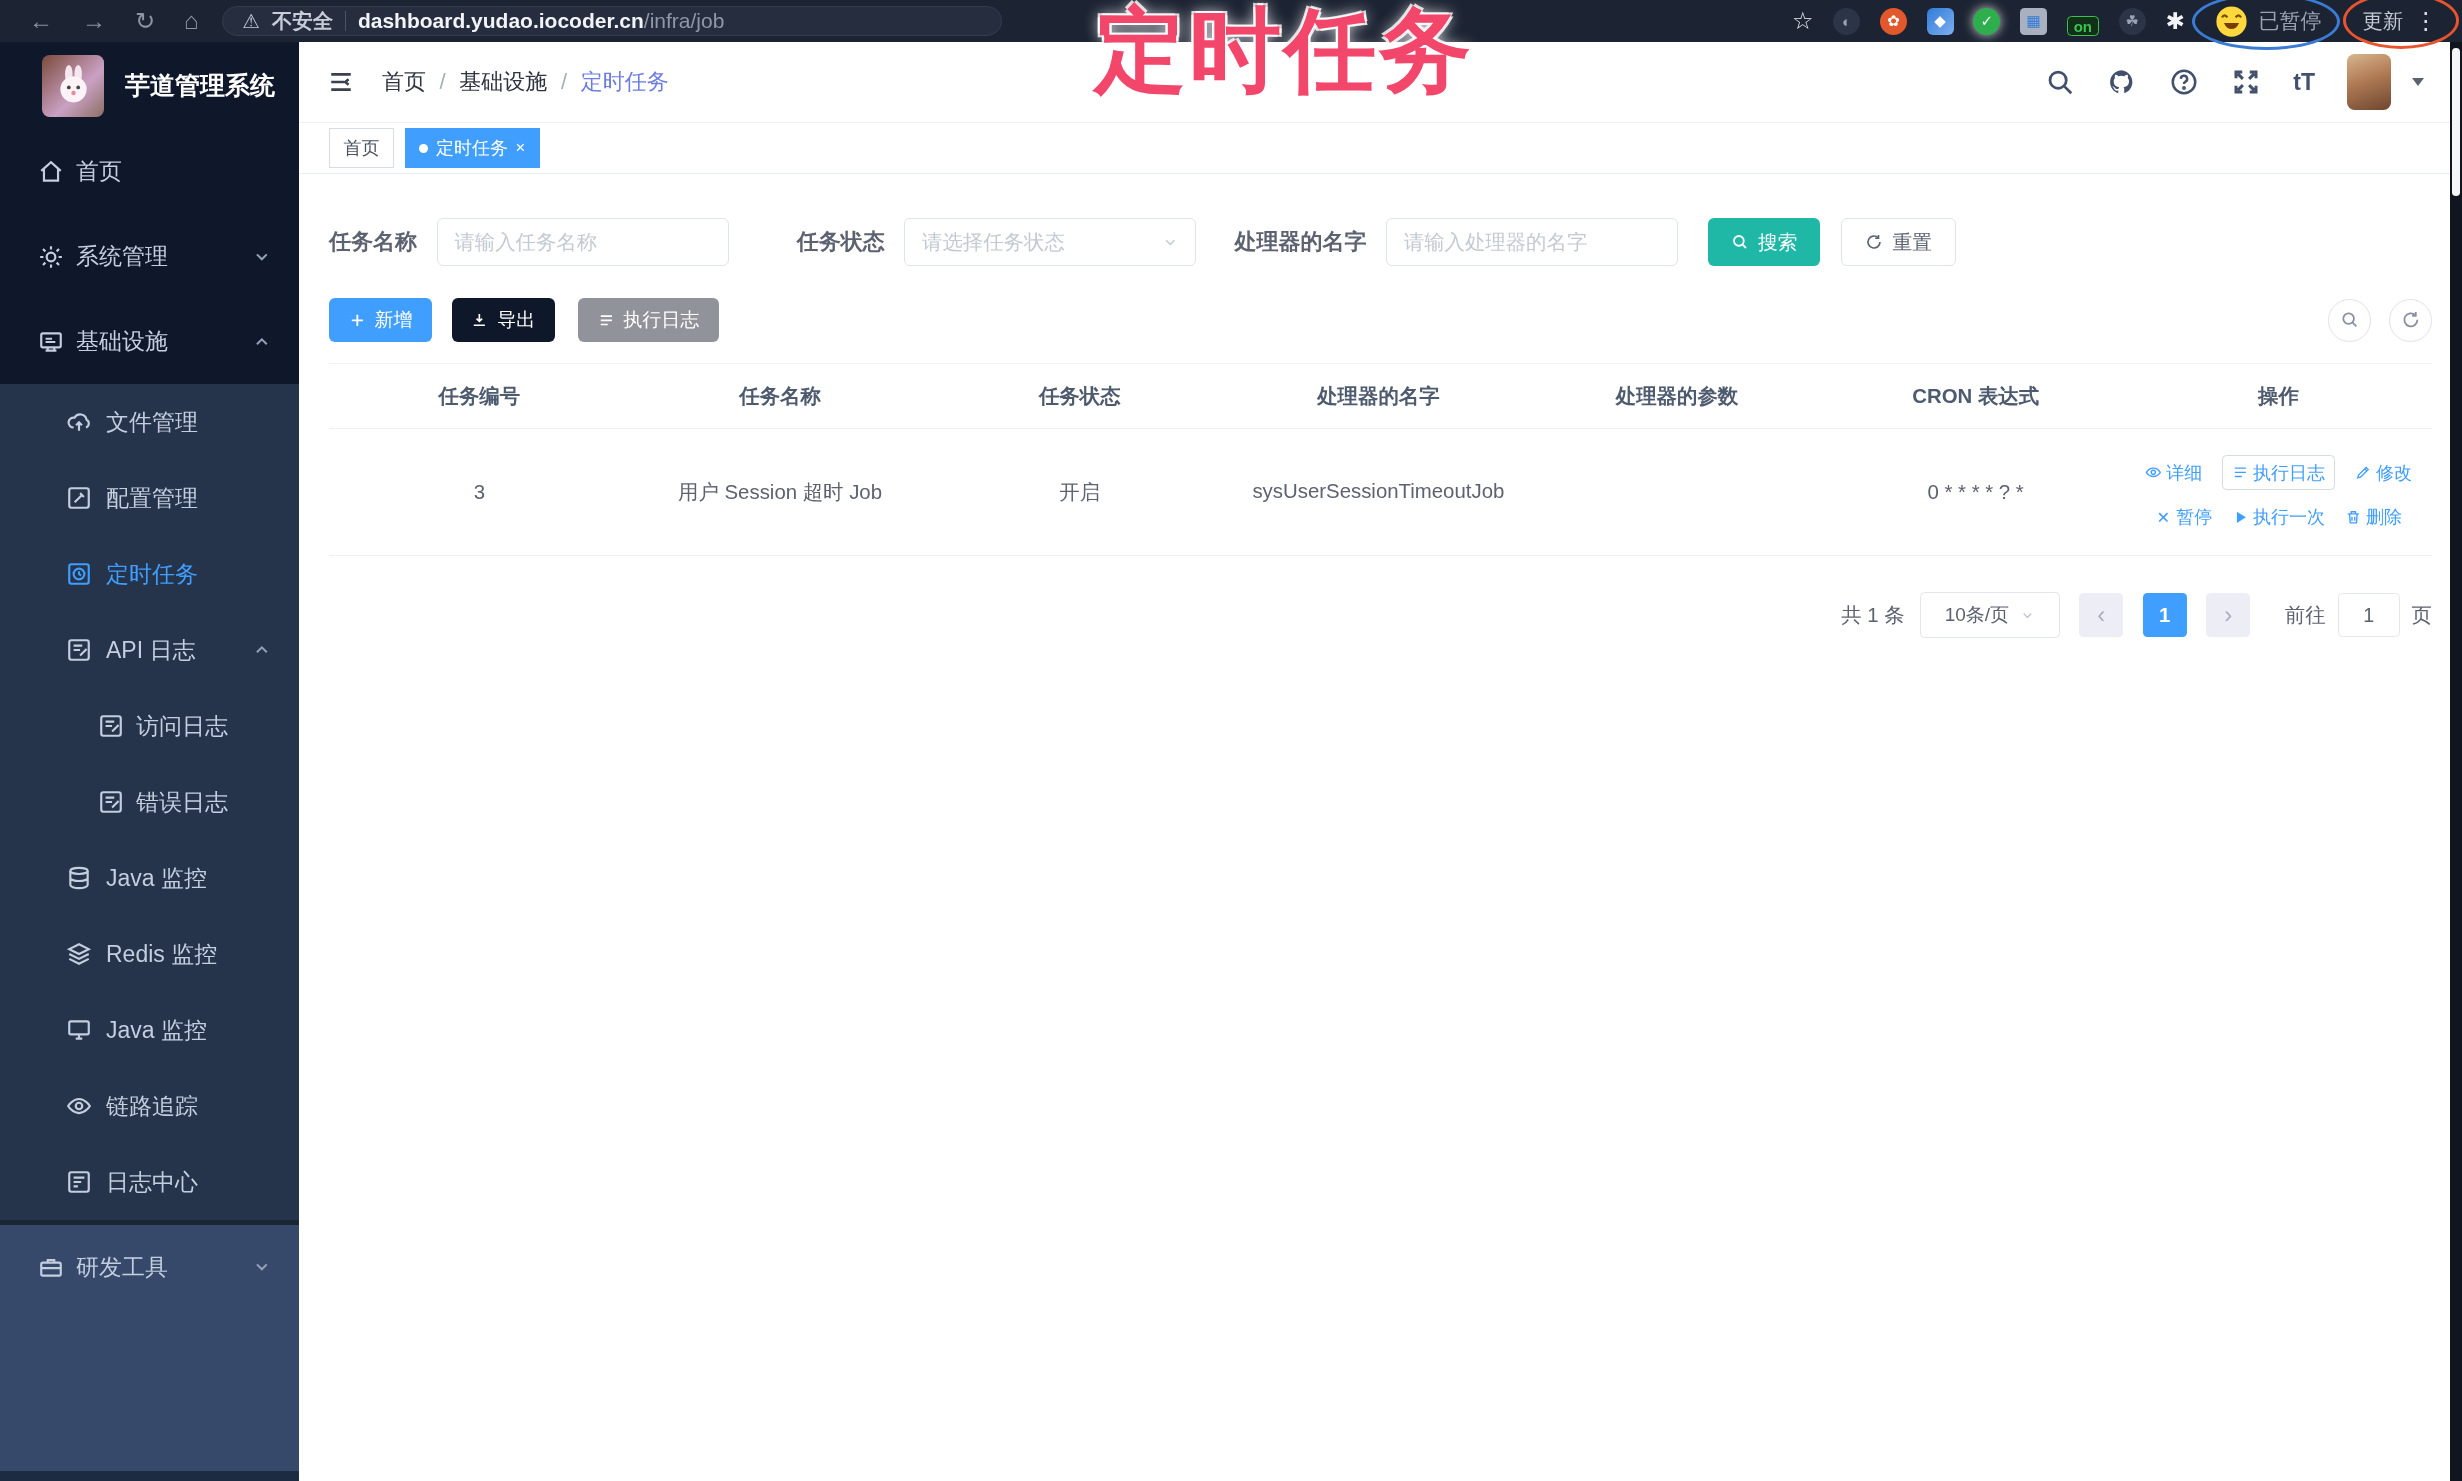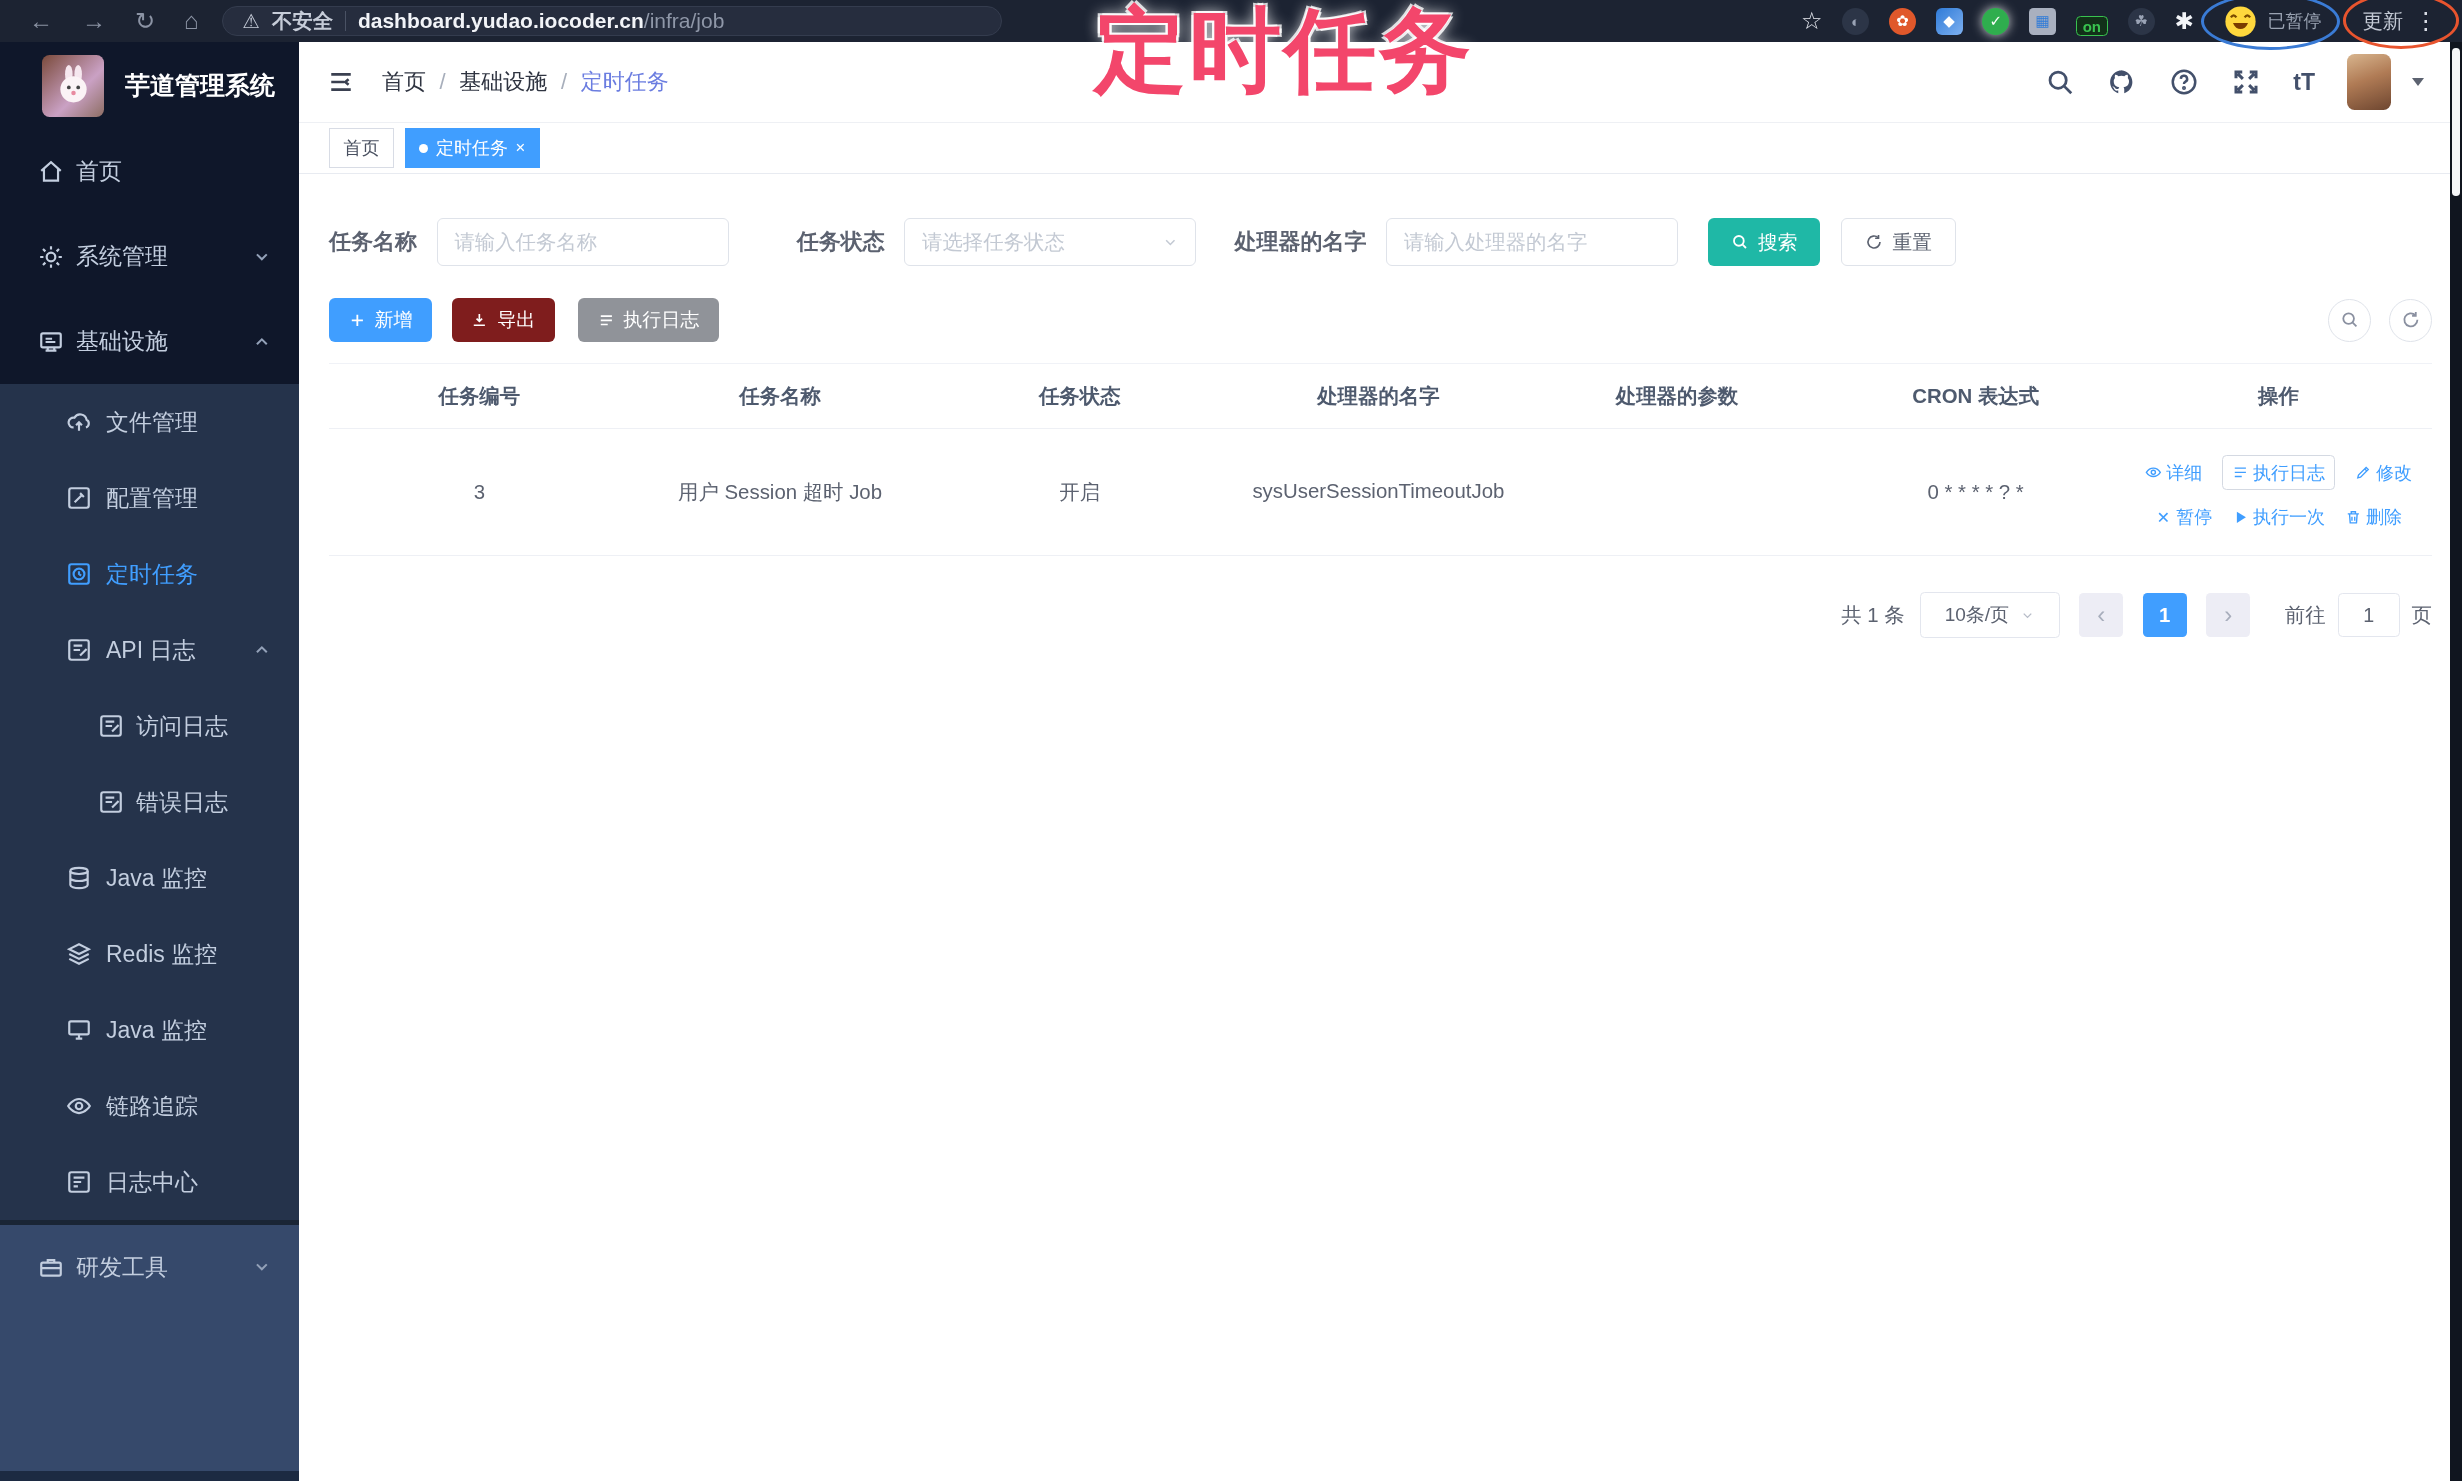--- a/index.html
+++ b/index.html
@@ -22,21 +22,21 @@
   .ext-blue{background:linear-gradient(135deg,#2f7bd8,#7db0f0);border-radius:6px;}
   .ext-green{background:#2fae4e;box-shadow:0 0 10.6px rgba(255,255,255,.8);}
   .ext-grid{background:#a9b0bf;border-radius:4.5px;color:#2f7bd8;}
   .onbadge{border:1.5px solid #39c24f;color:#39c24f;background:#123019;font-size:15px;font-weight:bold;
            border-radius:4.5px;padding:1.5px 6px;line-height:1;align-self:flex-end;margin-bottom:1.5px;}
   .puzzle{color:#f2f4f8;font-size:23px;}
   .pausewrap,.updatewrap{position:relative;display:flex;align-items:center;gap:10.6px;padding:0 10.6px;}
   .ellipse{position:absolute;border-radius:50%;pointer-events:none;}
   .ellipse.blue{border:3.8px solid #3a7bd5;left:-12px;right:-7.6px;top:-12px;bottom:-12px;}
   .ellipse.orange{border:3.8px solid #e8542e;left:-9px;right:-10.6px;top:-15px;bottom:-13.6px;}
-  .pausepill{color:#9aa3b2;font-size:18px;}
+  .pausepill{color:#9aa3b2;font-size:21px;}
   .updatetxt{color:#c3c9d4;font-size:20.4px;}
   .bmore{color:#d9dde6;font-size:24px;letter-spacing:0;}
   .emoji{width:33px;height:33px;}
 
   .app{position:absolute;top:42px;left:0;width:2462px;bottom:0;display:flex;}
   .sidebar{width:299px;background:#0f172a;display:flex;flex-direction:column;position:relative;flex:none;}
   .logo-row{height:87px;display:flex;align-items:center;padding-left:42px;gap:21px;flex:none;}
   .logo-img{width:62px;height:62px;border-radius:7.6px;background:linear-gradient(135deg,#7a4a3a,#caa1c4 60%,#8d6e63);
             display:flex;align-items:center;justify-content:center;flex:none;}
   .app-title{color:#fff;font-size:25px;font-weight:bold;}
@@ -86,21 +86,21 @@
   .sel-caret{width:16.7px;height:16.7px;}
   .gap1{width:68px;flex:none;}
   .gap2{width:38px;flex:none;}
   .btn{height:48px;border:none;border-radius:6px;display:inline-flex;align-items:center;gap:9px;padding:0 23px;
        font-size:19.7px;color:#fff;cursor:pointer;font-family:inherit;}
   .btn-search{background:#1fb8a6;margin-left:30px;}
   .btn-reset{background:#fff;border:1.5px solid #dfe3ea;color:#5c6270;margin-left:21px;}
   .toolbar{display:flex;align-items:center;margin-top:32px;}
   .btn-sm{height:44px;font-size:19px;padding:0 19.7px;border-radius:6px;}
   .btn-add{background:#409eff;}
-  .btn-export{background:#7f1d1d;margin-left:19.7px;}
+  .btn-export{background:#0f172a;margin-left:19.7px;}
   .btn-exec{background:#909399;margin-left:23px;}
   .tool-right{margin-left:auto;display:flex;gap:18px;}
   .circle-btn{width:41px;height:41px;border-radius:50%;border:1.5px solid #dfe3ea;background:#fff;display:flex;
               align-items:center;justify-content:center;color:#8a90a0;cursor:pointer;}
   .circle-btn svg{width:19.7px;height:19.7px;}
 
   table.grid{width:100%;border-collapse:collapse;margin-top:21px;}
   .grid th{font-size:20.4px;color:#4e5a6e;font-weight:bold;padding:18px 0;border-top:1.5px solid #f0f2f7;border-bottom:1.5px solid #eef0f5;text-align:center;}
   .grid td{font-size:20.4px;color:#5c6270;text-align:center;padding:26px 0;border-bottom:1.5px solid #eef0f5;vertical-align:middle;}
   .handler-wrap{display:inline-block;max-width:261px;word-break:break-all;line-height:1.65;}

